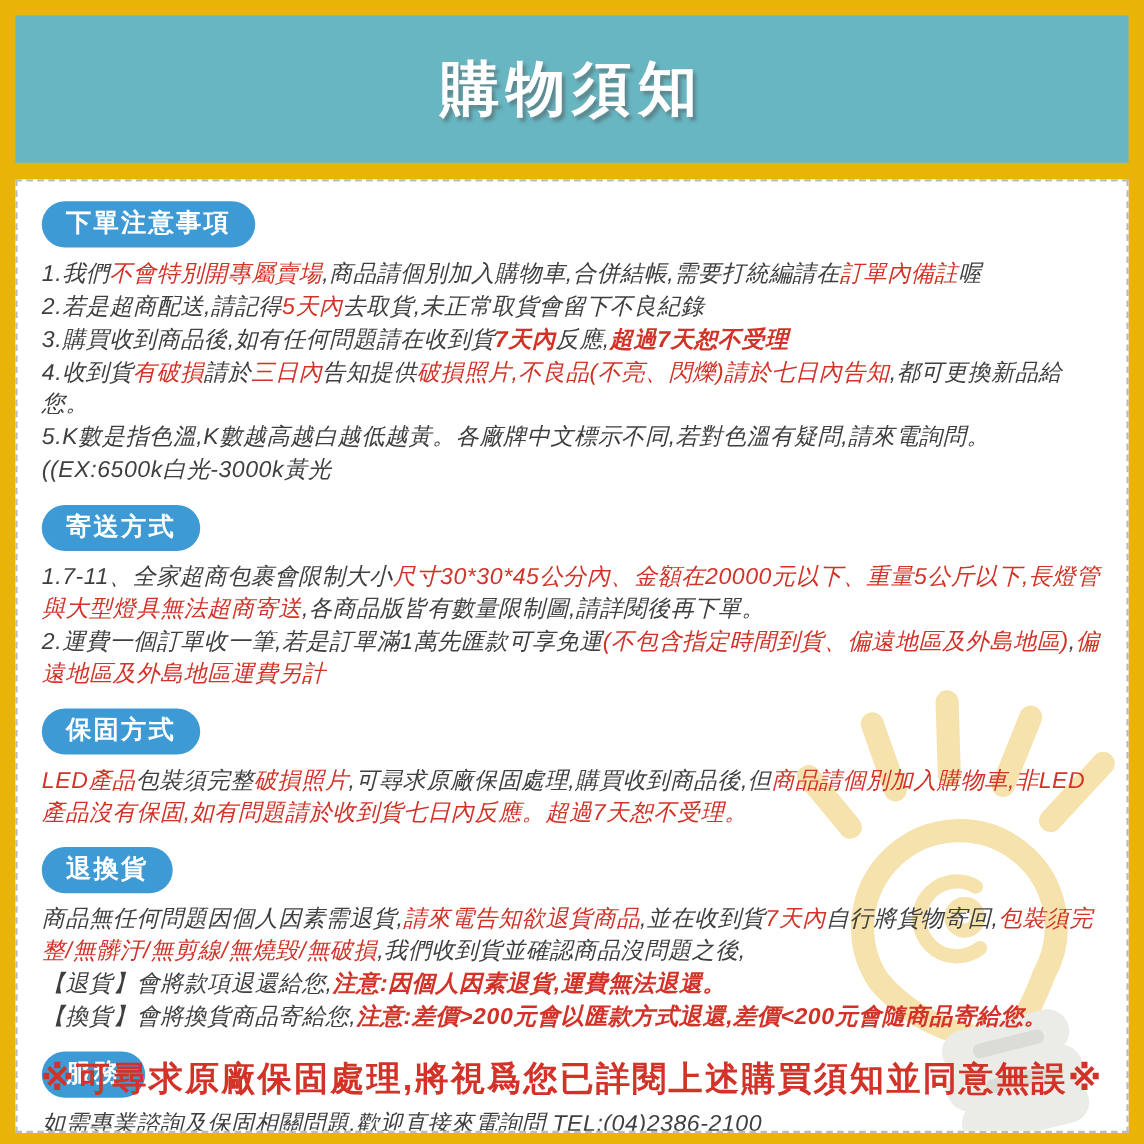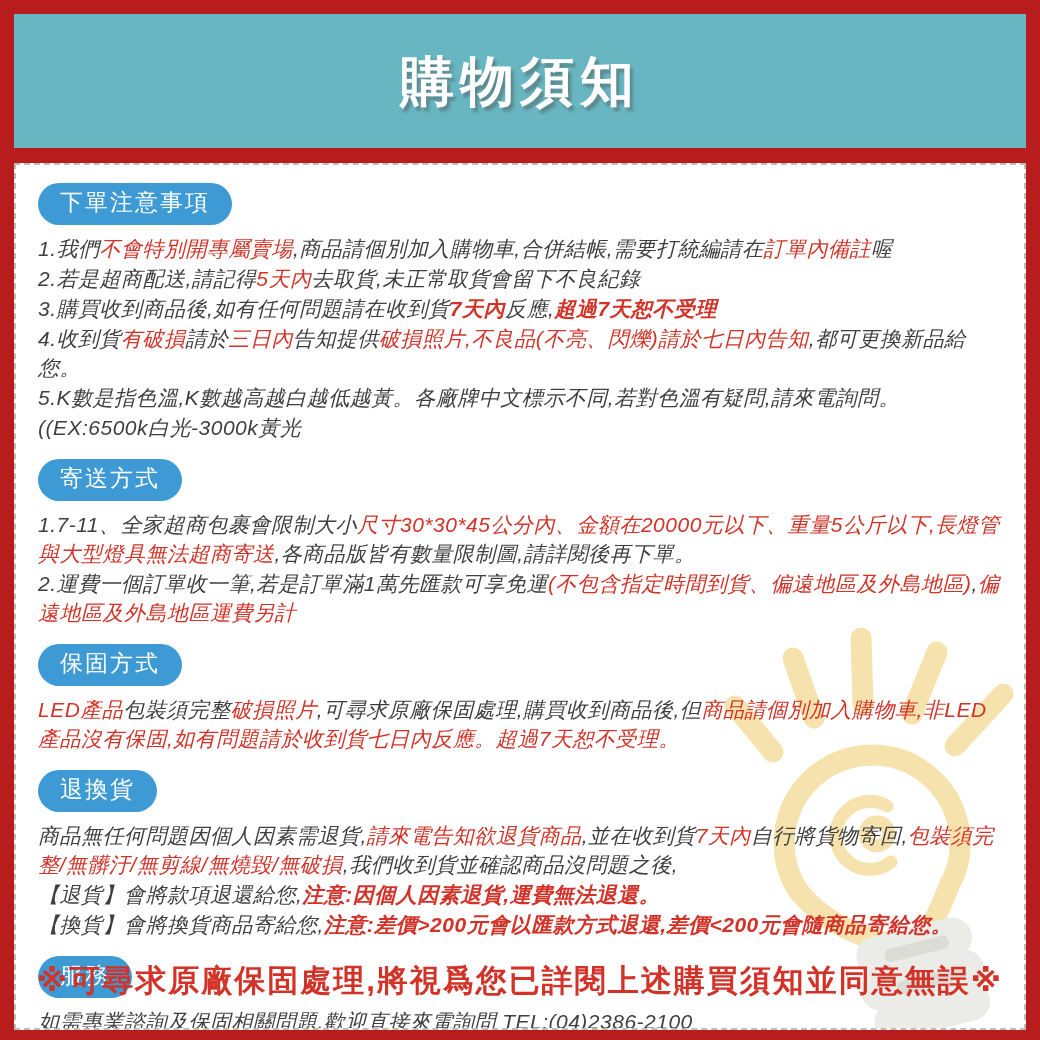--- a/index.html
+++ b/index.html
@@ -11,21 +11,21 @@
     --body-text:#3f3f3f;
     --accent-red:#d23227;
     --border-dotted:#bdbdb8;
     --bulb-yellow:#f6e2ac;
     --bulb-gray:#ebebe7;
     --bulb-gray-dark:#dcdcd6;
   }
   *{margin:0;padding:0;box-sizing:border-box;}
   html,body{width:1040px;height:1040px;background:#ffffff;
     font-family:"Liberation Sans","DejaVu Sans",sans-serif;}
-  .page{position:relative;width:1040px;height:1040px;background:#b91c1c;overflow:hidden;}
+  .page{position:relative;width:1040px;height:1040px;background:#eab308;overflow:hidden;}
 
   
   .hero{position:absolute;left:14px;top:14px;right:14px;height:134px;
     background:var(--header-bg);display:flex;flex-direction:column;
     align-items:center;justify-content:center;}
   .hero h1{color:var(--header-title);font-size:54px;font-weight:bold;
     letter-spacing:6px;line-height:1;
     text-shadow:3px 4px 3px rgba(80,80,80,0.45);}
   .hero .sub{margin-top:14px;color:var(--header-subtitle);font-size:25px;
     font-weight:bold;letter-spacing:2px;}
@@ -34,21 +34,21 @@
   .box{position:absolute;left:14px;top:163px;right:14px;bottom:10px;
     border:2px dashed var(--border-dotted);background:#ffffff;
     padding:16px 22px 0 22px;overflow:hidden;}
 
   
   .bulb{position:absolute;left:695px;top:455px;width:320px;height:420px;z-index:0;}
 
   .sections{position:relative;z-index:1;}
   .section{margin-bottom:15px;}
   .badge{display:inline-block;background:var(--badge-bg);color:var(--badge-text);
-    font-size:23px;font-weight:normal;letter-spacing:2px;
+    font-size:23px;font-weight:bold;letter-spacing:2px;
     padding:4px 22px 7px 22px;border-radius:22px;margin:2px 0 8px 0;text-align:right;}
   .line{font-size:21px;line-height:29px;color:var(--body-text);
     letter-spacing:0.5px;margin:1px 0;font-style:italic;}
   .seg-n{color:var(--body-text);}
   .seg-r{color:var(--accent-red);}
   .seg-rb{color:var(--accent-red);font-weight:bold;}
 
   
   .footer{position:absolute;left:0;right:0;bottom:26px;z-index:2;
     text-align:center;color:var(--accent-red);font-weight:bold;

